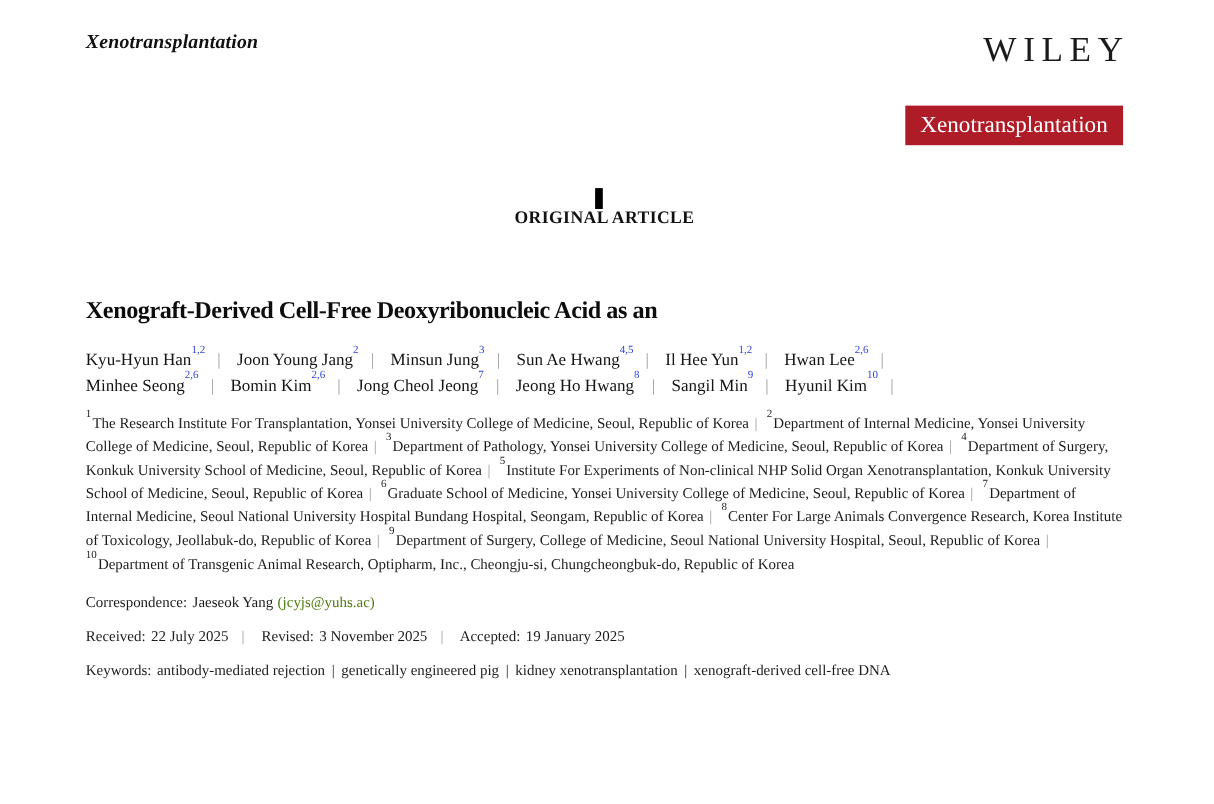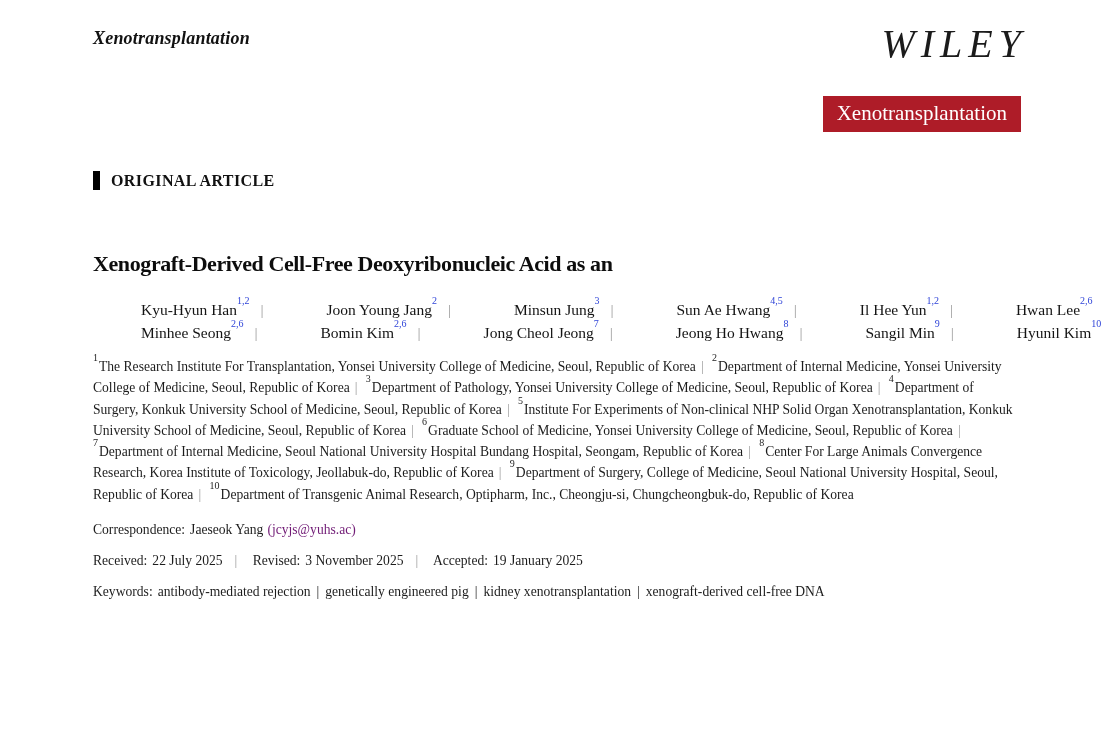--- a/index.html
+++ b/index.html
@@ -1,58 +1,58 @@
 <!DOCTYPE html>
 <html><head>
 <meta charset="utf-8">
 <style>
   * { margin:0; padding:0; box-sizing:border-box; }
   html,body { background:#fff; }
   .page {
     position:relative; width:1104px; height:731px; background:#ffffff;
-    font-family:"Liberation Serif", serif; color:#111; overflow:hidden;padding-left:15px;
+    font-family:"Liberation Serif", serif; color:#111; overflow:hidden;
   }
   .content { padding:24px 83px 0 78px; }
 
   
   .header-row { display:flex; justify-content:space-between; align-items:flex-start; }
   .journal-name { font-size:18px; font-weight:bold; font-style:italic; padding-top:4px; letter-spacing:0.2px; }
   .brand-col { display:flex; flex-direction:column; align-items:flex-end; }
-  .wiley-logo { font-size:40px; line-height:40px; letter-spacing:6px; margin-right:-6px; font-weight:500; color:#1b1b1b;font-style:italic; }
+  .wiley-logo { font-size:32px; line-height:40px; letter-spacing:6px; margin-right:-6px; font-weight:500; color:#1b1b1b; }
   .banner { margin-top:32px; display:inline-block; background:#AE1C28; color:#fff;
             font-size:21px; line-height:21px; padding:7px 14px 8px 14px; }
 
   
-  .article-type { margin-top:39px; display:flex; align-items:center; }
+  .article-type { margin-top:39px; display:flex; align-items:center;flex-direction:column; }
   .type-bar { display:inline-block; width:7px; height:19px; background:#000; margin-right:11px; }
   .type-label { font-size:16px; font-weight:bold; letter-spacing:0.4px; }
 
   
   .title-block { margin-top:54px; font-size:22px; font-weight:bold; line-height:39px; letter-spacing:-0.4px; color:#0d0d0d; }
 
   
   .authors-block { margin-top:15px; font-size:15.5px; color:#141414; }
   .author-row { line-height:23px; white-space:nowrap; }
-  .author-item { white-space:nowrap;margin-left:48px; }
+  .author-item { white-space:nowrap; }
   sup { font-size:10px; line-height:0; position:relative; top:-0.45em; letter-spacing:0; }
   .author-sup { color:#2E43D8; }
   .sep { color:#9B9B9B; }
   .author-sep { margin:0 11px; }
   .no-trail > .rep-item:last-child .sep { display:none; }
 
   
   .affiliations { margin-top:12px; font-size:13.6px; line-height:21.3px; color:#1c1c1c; text-align:left; }
   .aff-sep { margin:0 5px; }
   .aff-num { color:#1c1c1c; margin-right:1px; }
 
   
   .meta-row { font-size:13.6px; color:#1c1c1c; }
   .correspondence-row { margin-top:17px; }
   .bold-label { font-weight:normal; margin-right:5px; }
-  .email-link { color:#701a75; margin-left:4px; text-decoration:none; }
+  .email-link { color:#4d7c0f; margin-left:4px; text-decoration:none; }
   .dates-row { margin-top:15px; }
   .date-sep { margin:0 12px; }
   .kw-row { margin-top:15px; }
   .kw-sep { color:#1c1c1c; margin:0 6px; }
 </style>
 </head>
 <body>
 
 <div class="page">
   <div class="content">

